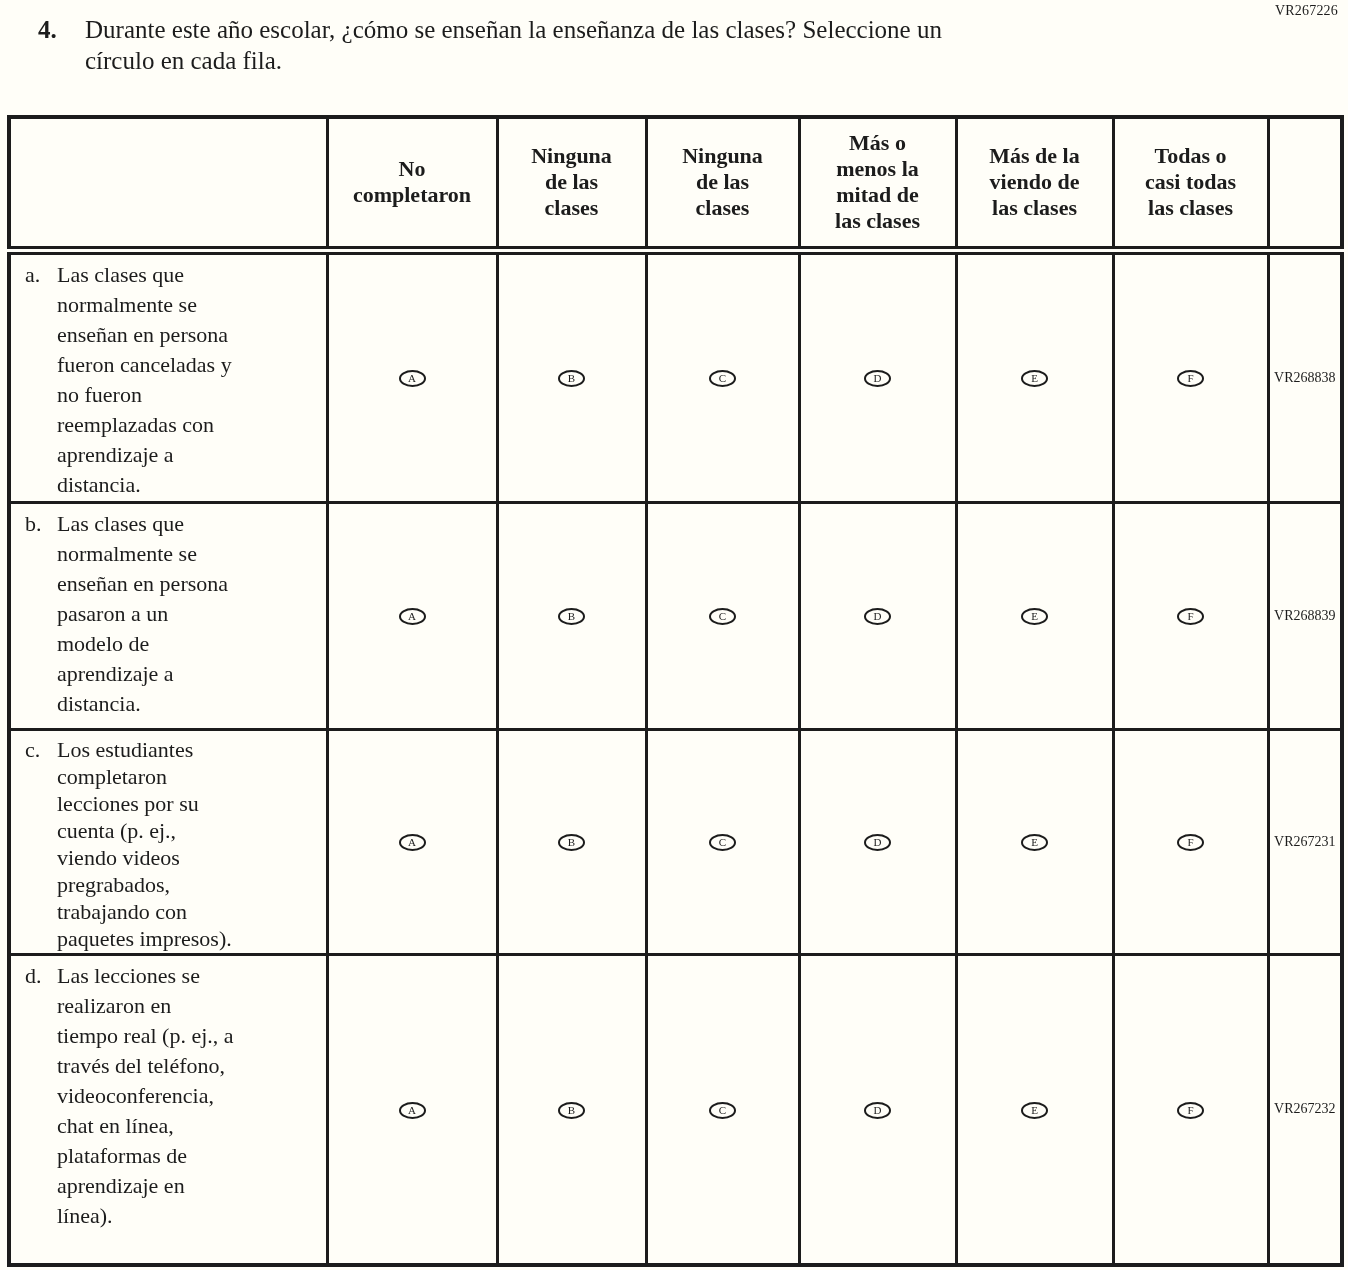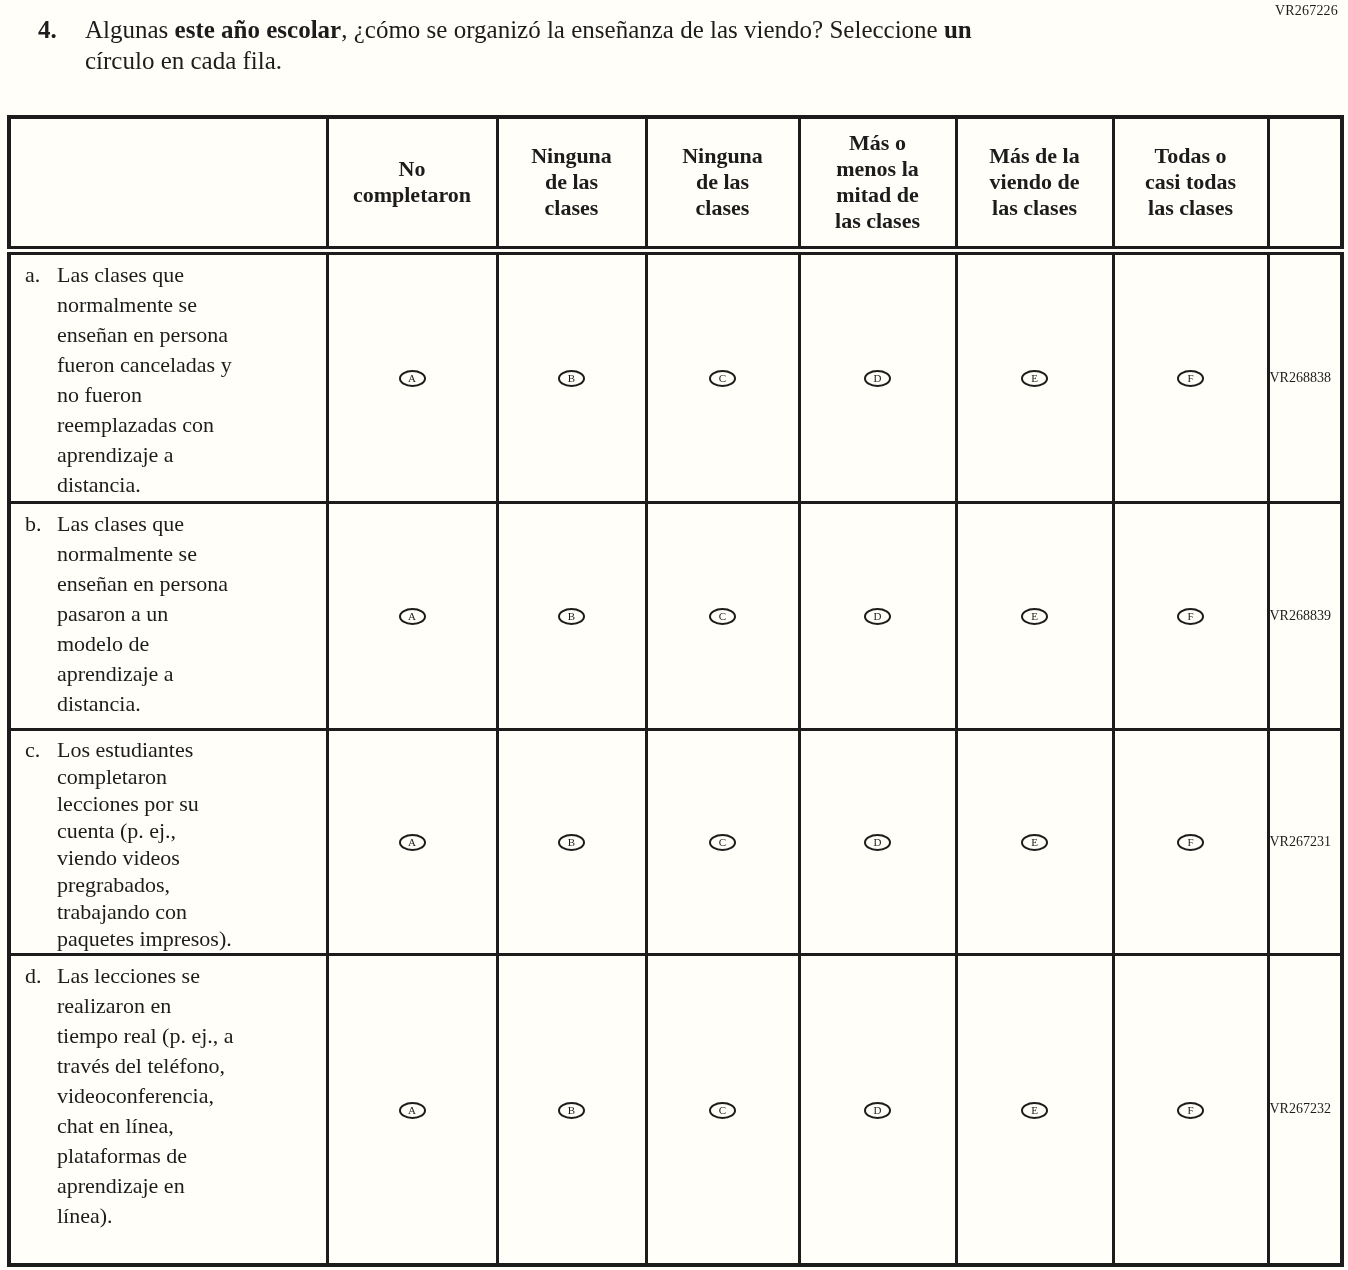--- a/index.html
+++ b/index.html
@@ -17,21 +17,21 @@
     font-size: 14px; letter-spacing: 0.2px;
   }
 
   .question {
     position: absolute; left: 38px; top: 14px;
     display: flex; width: 1180px;
     font-size: 25px; line-height: 31px;
   }
   .q-num { flex: none; width: 47px; font-weight: bold; }
   .q-text { flex: 1; }
-  .seg-bold { font-weight: bold; }
+  .seg-bold { font-weight: normal; }
 
   table.grid {
     position: absolute; left: 7px; top: 115px;
     width: 1333px;
     border-collapse: collapse; table-layout: fixed;
     border: 4px solid #1c1c1c;
   }
   table.grid th, table.grid td {
     border: 3px solid #1c1c1c;
     padding: 0;
@@ -57,32 +57,32 @@
 
   td.opt { text-align: center; vertical-align: middle; }
   .bubble {
     display: inline-flex; align-items: center; justify-content: center;
     width: 27px; height: 17px;
     border: 2px solid #1c1c1c; border-radius: 50%;
     background: transparent; cursor: pointer;
   }
   .bubble-letter { font-size: 11px; line-height: 1; font-family: "Liberation Serif", serif; }
 
-  td.code { text-align: left; vertical-align: middle; font-size: 14px; }
+  td.code { text-align: center; vertical-align: middle; font-size: 14px; }
 </style>
 </head>
 <body>
 
 <div class="page">
 
   <div class="page-code">VR267226</div>
 
   <div class="question">
     <div class="q-num">4.</div>
-    <div class="q-text"><span>Algunas </span><span class="seg-bold">este año escolar</span><span>, ¿cómo se organizó la enseñanza de las viendo? Seleccione </span><span class="seg-bold">un</span><br><span>círculo en cada fila.</span></div>
+    <div class="q-text"><span>Durante </span><span class="seg-bold">este año escolar</span><span>, ¿cómo se enseñan la enseñanza de las clases? Seleccione </span><span class="seg-bold">un</span><br><span>círculo en cada fila.</span></div>
   </div>
 
   <table class="grid">
     <colgroup>
       <col style="width:318px">
         <col style="width:170px">
         <col style="width:149px">
         <col style="width:153px">
       <col style="width:157px">
         <col style="width:157px">

